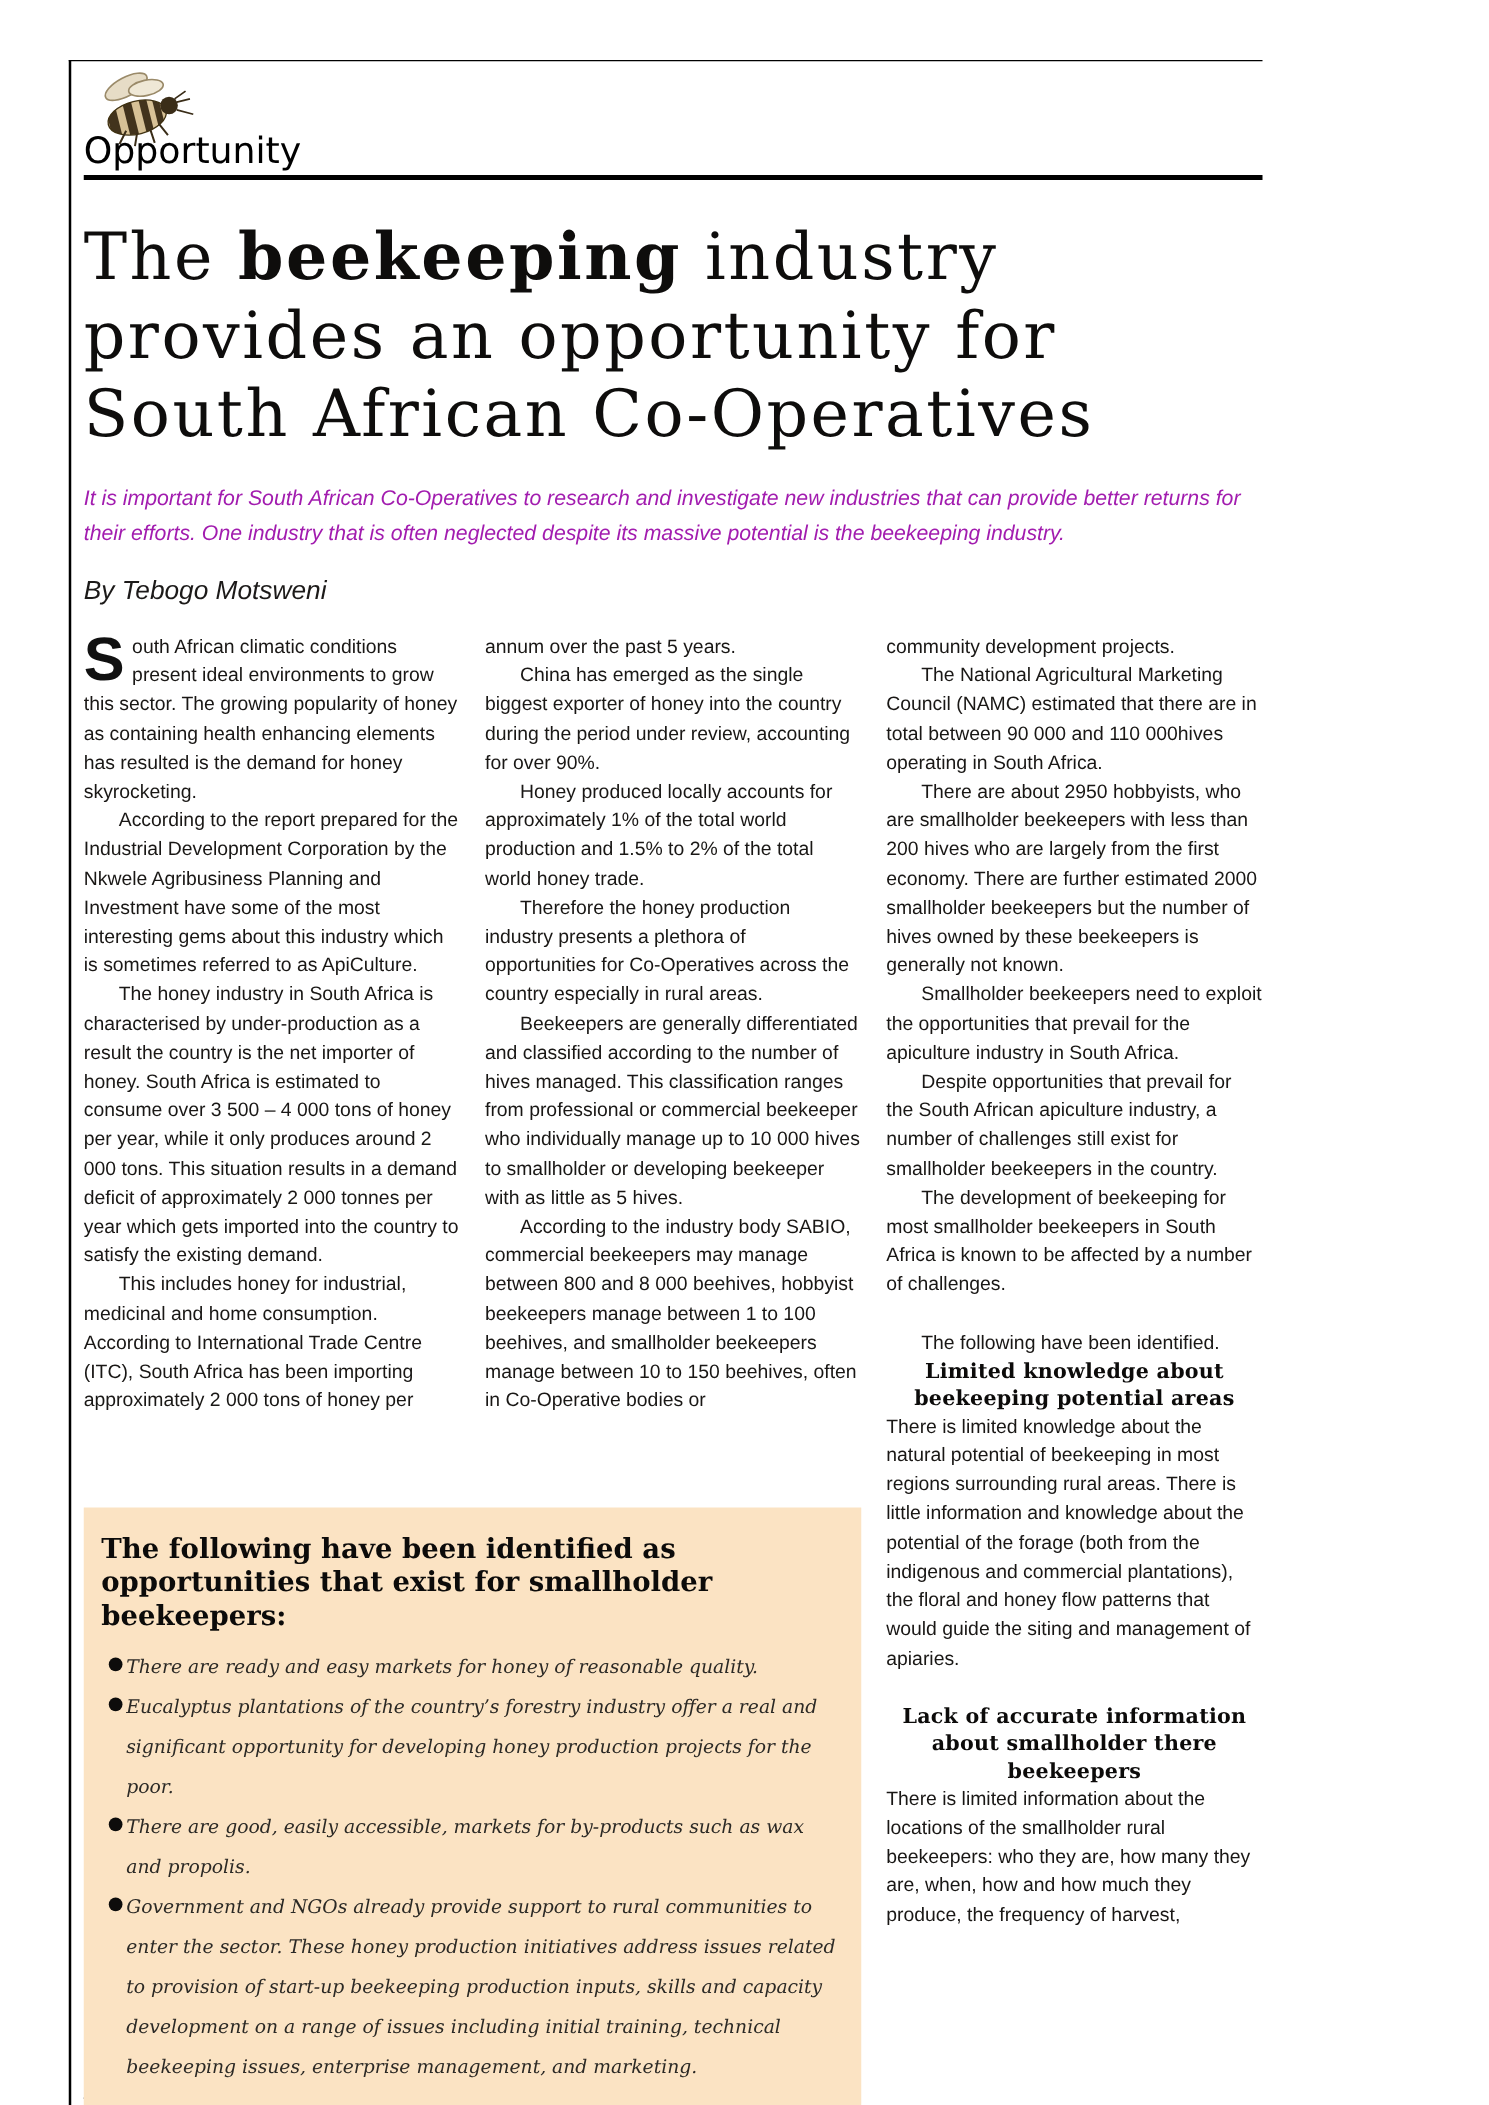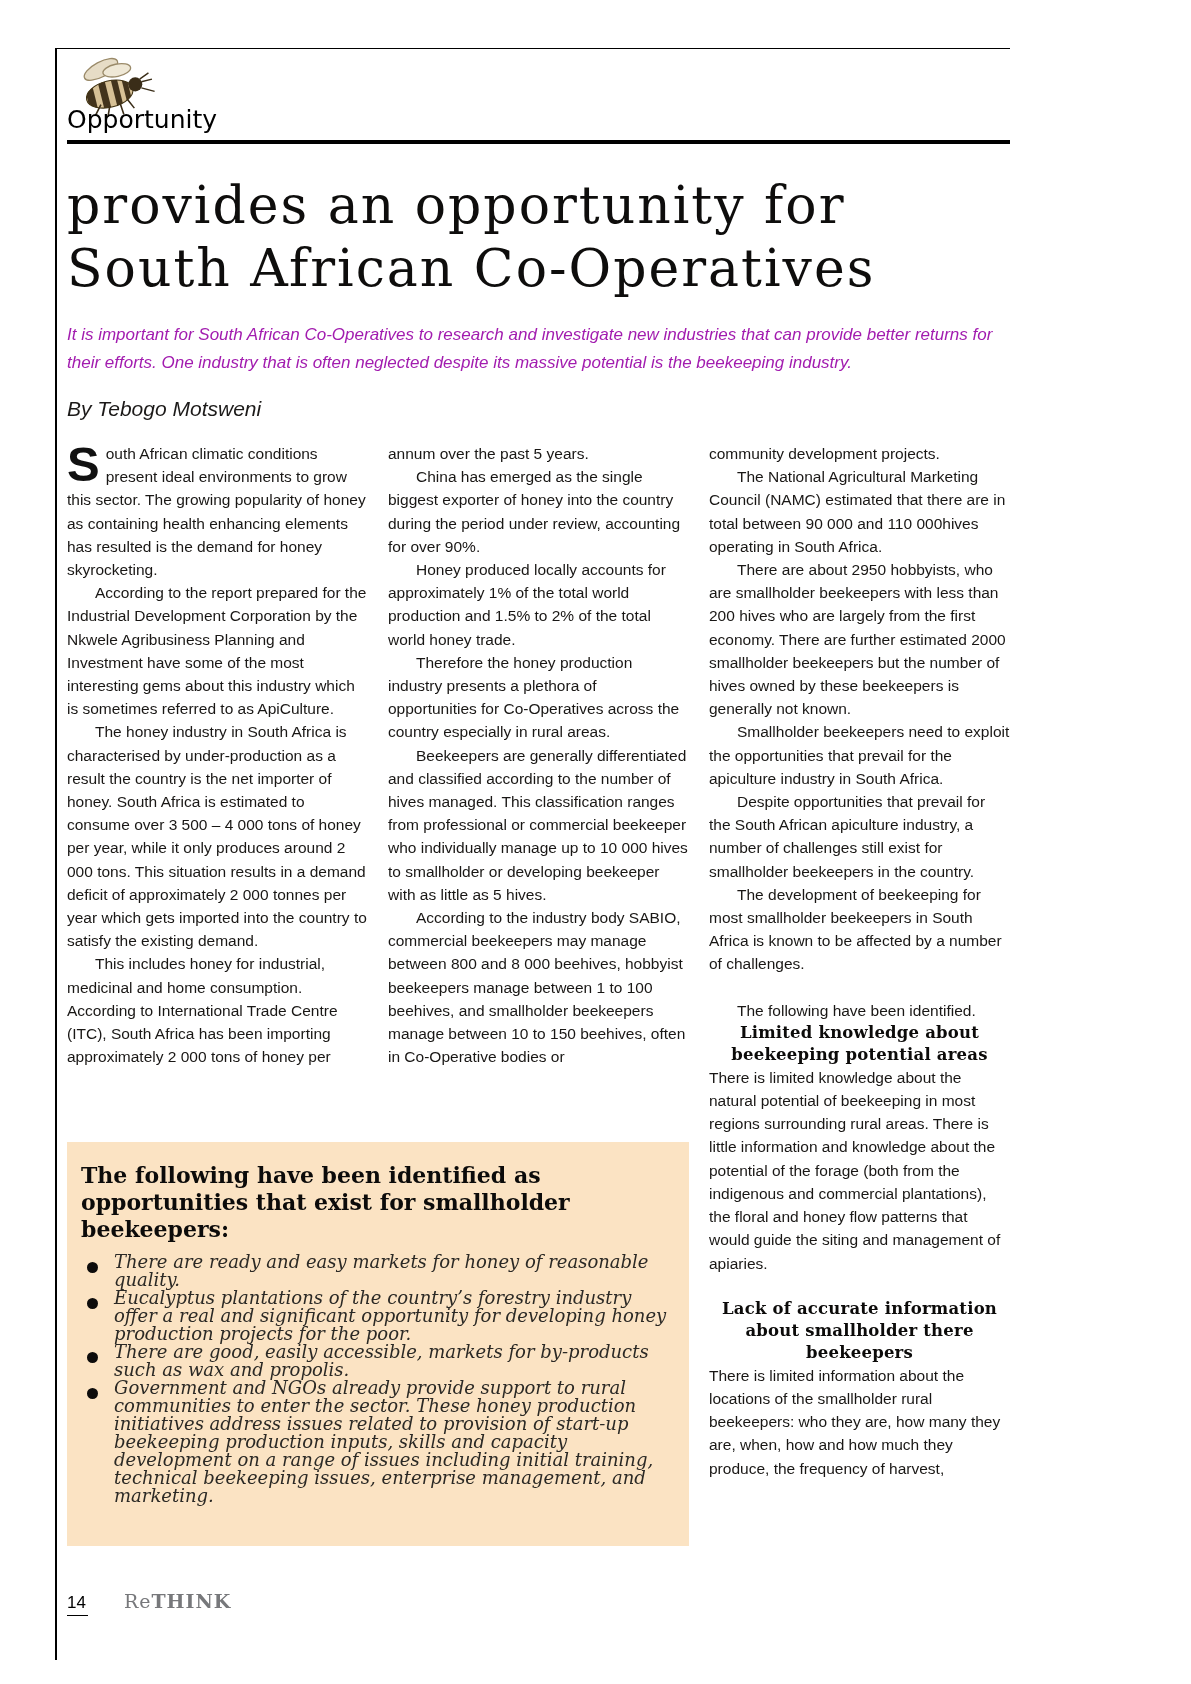--- a/index.html
+++ b/index.html
@@ -17,21 +17,21 @@
     border-left:2px solid #000;
     border-top:1px solid #000;
     padding-left:10px;
     box-sizing:border-box;
   }
   
   .kicker-block{position:relative;padding-top:6px;}
   .bee{display:block;margin-left:4px;margin-bottom:-14px;}
   .kicker-label{
     font-family:"DejaVu Sans",sans-serif;
-    font-size:25px;line-height:30px;color:#000;
+    font-size:29px;line-height:30px;color:#000;
     display:inline-block;
   }
   .rule-thick{height:4px;background:#000;margin-top:5px;width:943px;}
   
   .title{
     margin:30px 0 0 0;
     font-family:"DejaVu Serif",serif;
     font-weight:normal;
     font-size:52px;line-height:63px;
     letter-spacing:2px;
@@ -85,24 +85,24 @@
   }
   .opp-heading{
     margin:0 0 10px 0;
     font-family:"DejaVu Serif",serif;
     font-weight:bold;
     font-size:22px;line-height:27px;
     color:#0c0b0a;
   }
   .opp-list{list-style:none;margin:0;padding:0;}
   .opp-list li{
-    display:flex;align-items:flex-start;gap:16px;
+    display:flex;align-items:flex-start;gap:3px;
     font-family:"DejaVu Serif",serif;
     font-style:italic;
-    font-size:18px;line-height:18px;
+    font-size:15px;line-height:32px;
     color:#2b2925;
   }
   .bullet-dot{
     flex:none;width:11px;height:11px;border-radius:50%;
     background:#0d0c0b;margin-top:9px;margin-left:6px;
   }
   
   .page-footer{
     margin-top:30px;
     display:flex;align-items:baseline;gap:36px;
@@ -148,20 +148,21 @@
 
         <path d="M78 27 L88 20 M80 30 L92 27 M80 37 L95 41" stroke="#3a2d18" stroke-width="1.6" fill="none"></path>
 
         <path d="M34 56 L28 68 M44 58 L42 70 M56 55 L60 67 M64 50 L72 60" stroke="#3a2d18" stroke-width="1.8" fill="none"></path>
       </svg>
       <span class="kicker-label">Opportunity</span>
       <div class="rule-thick"></div>
     </div>
 
     <h1 class="title">
+      <span class="t-line"><span>The </span><span class="t-bold">beekeeping</span><span> industry</span></span>
       <span class="t-line">provides an opportunity for</span>
       <span class="t-line">South African Co-Operatives</span>
     </h1>
 
     <p class="standfirst">It is important for South African Co-Operatives to research and investigate new industries that can provide better returns for their efforts. One industry that is often neglected despite its massive potential is the beekeeping industry.</p>
 
     <p class="byline">By Tebogo Motsweni</p>
 
     <div class="body-grid">
 

